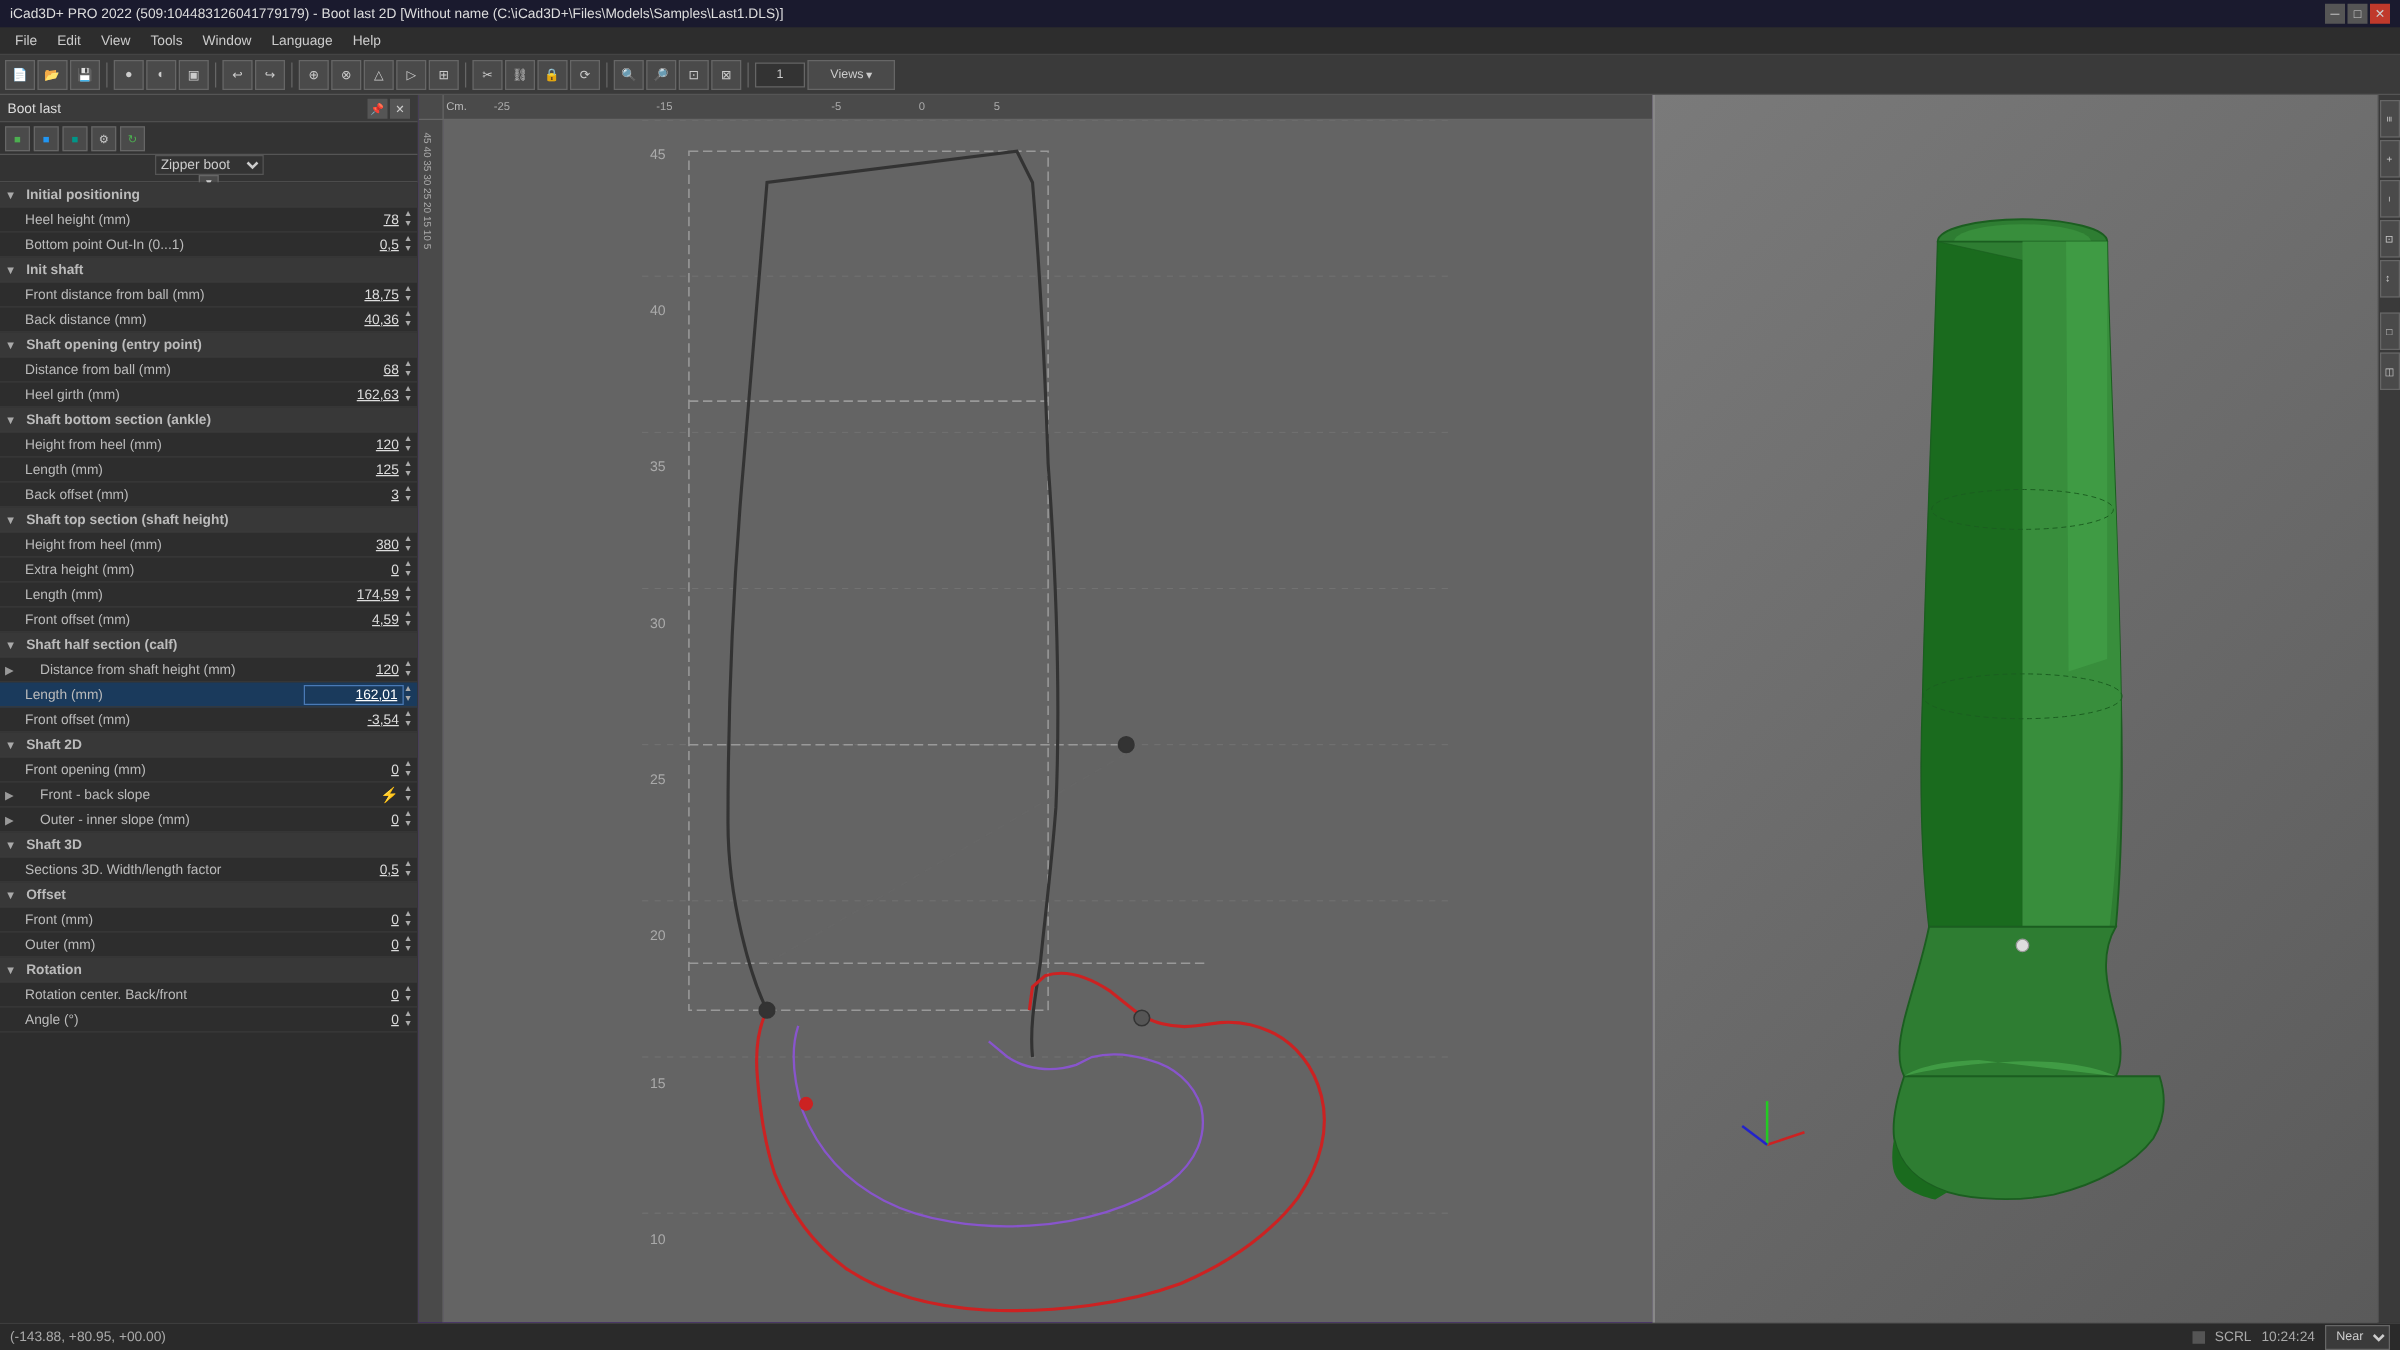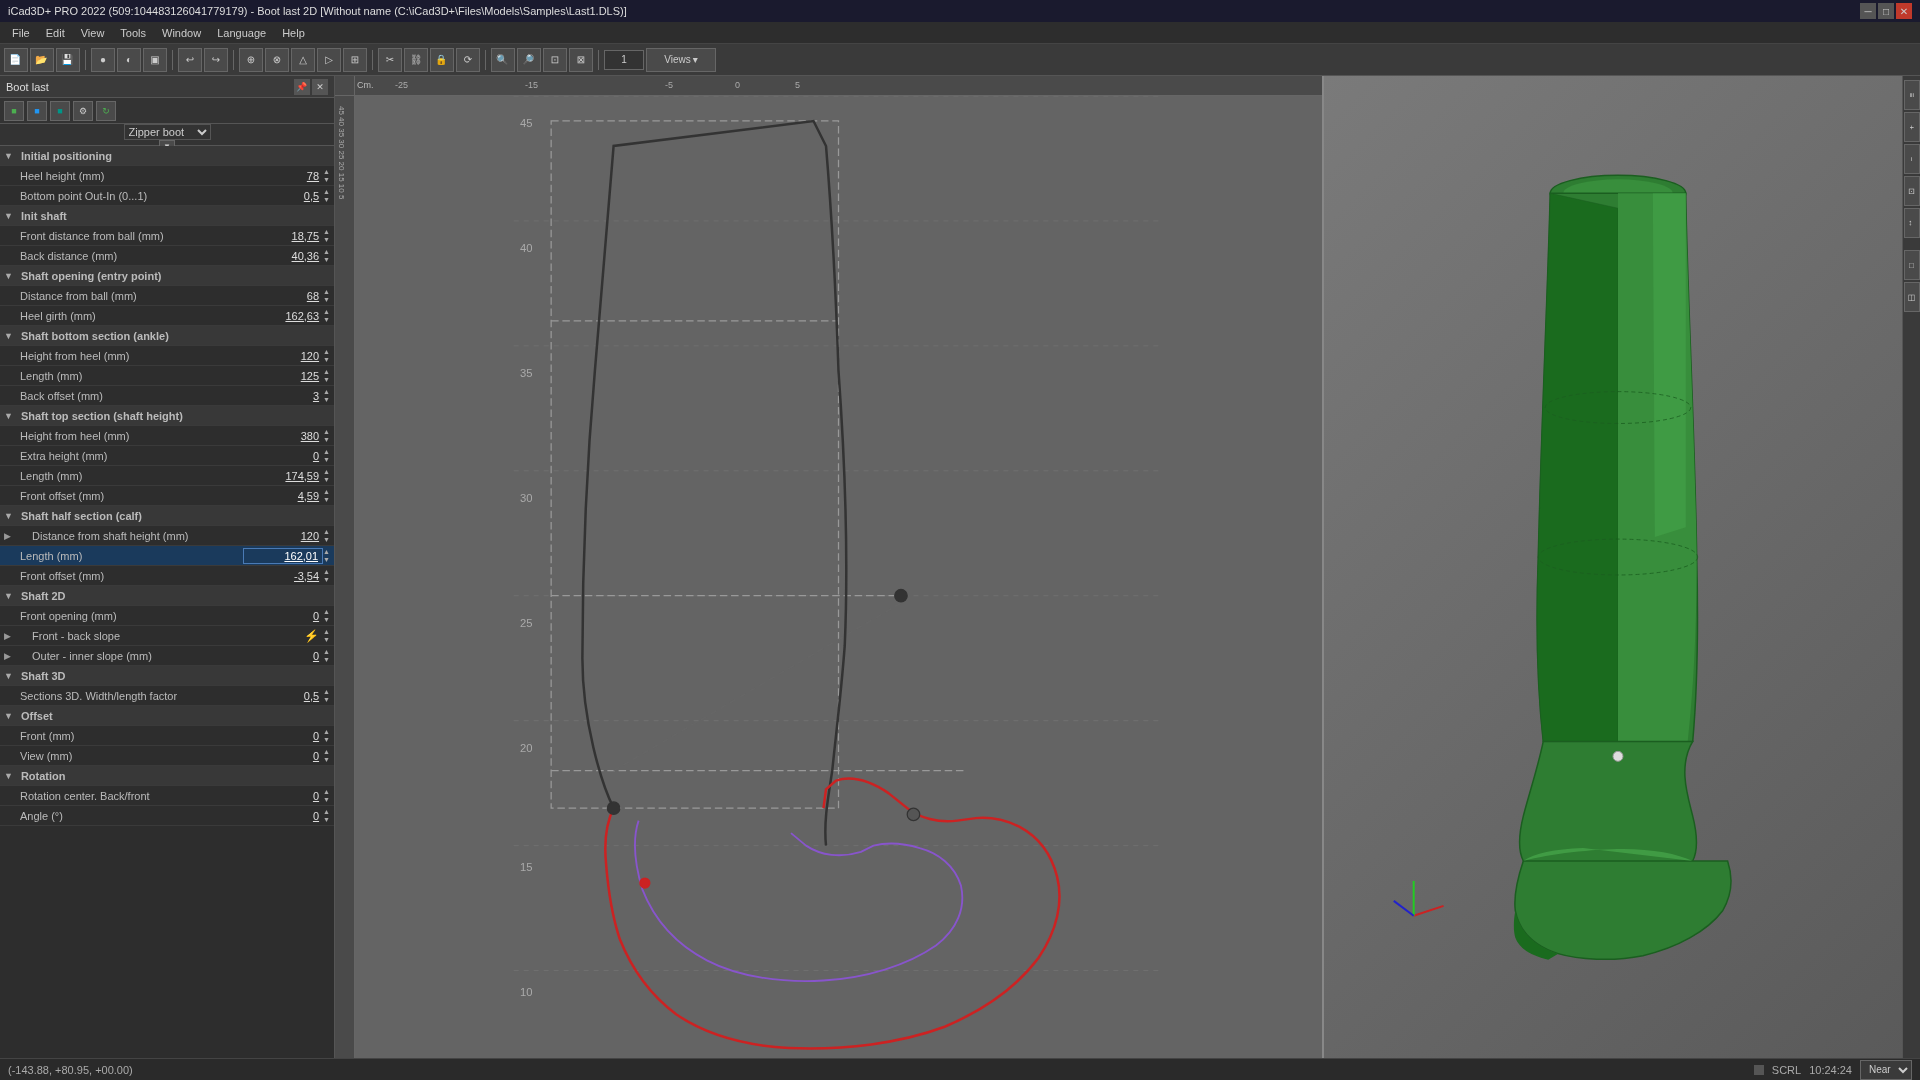--- a/index.html
+++ b/index.html
@@ -377,21 +377,21 @@
       </div>
       <div class="prop-row">
         <span class="prop-label indent">Front (mm)</span>
         <span class="prop-value">0</span>
         <div class="up-down-arrows">
             <span class="arrow-up">▲</span>
             <span class="arrow-down">▼</span>
           </div>
       </div>
       <div class="prop-row">
-        <span class="prop-label indent">View (mm)</span>
+        <span class="prop-label indent">Outer (mm)</span>
         <span class="prop-value">0</span>
         <div class="up-down-arrows">
             <span class="arrow-up">▲</span>
             <span class="arrow-down">▼</span>
           </div>
       </div>
 
       <div class="prop-row section-header">
         <span class="section-arrow">▼</span>
         <span class="prop-label">Rotation</span>

